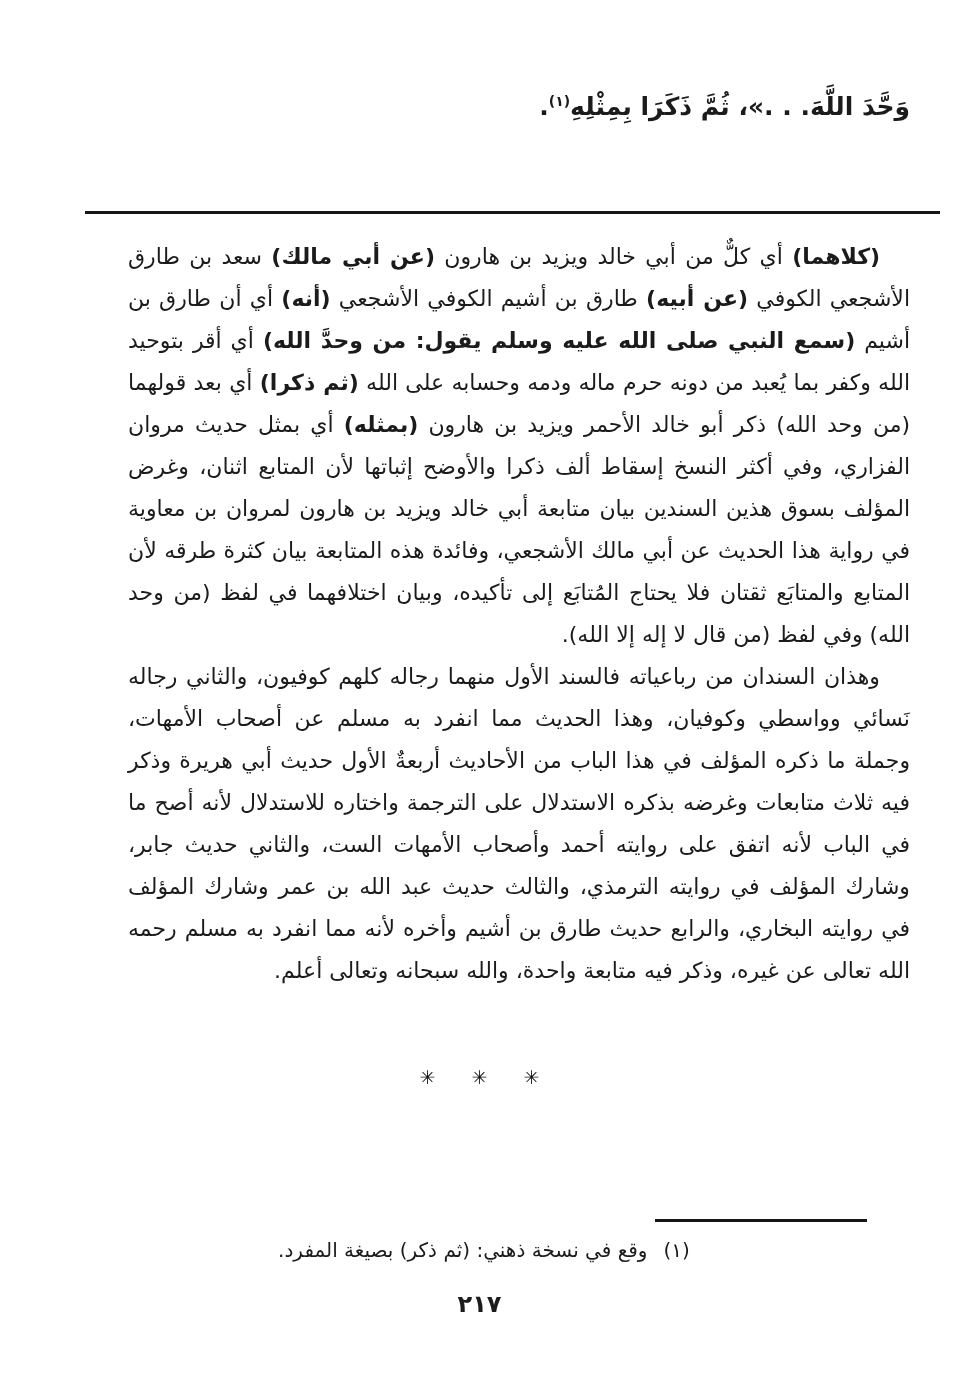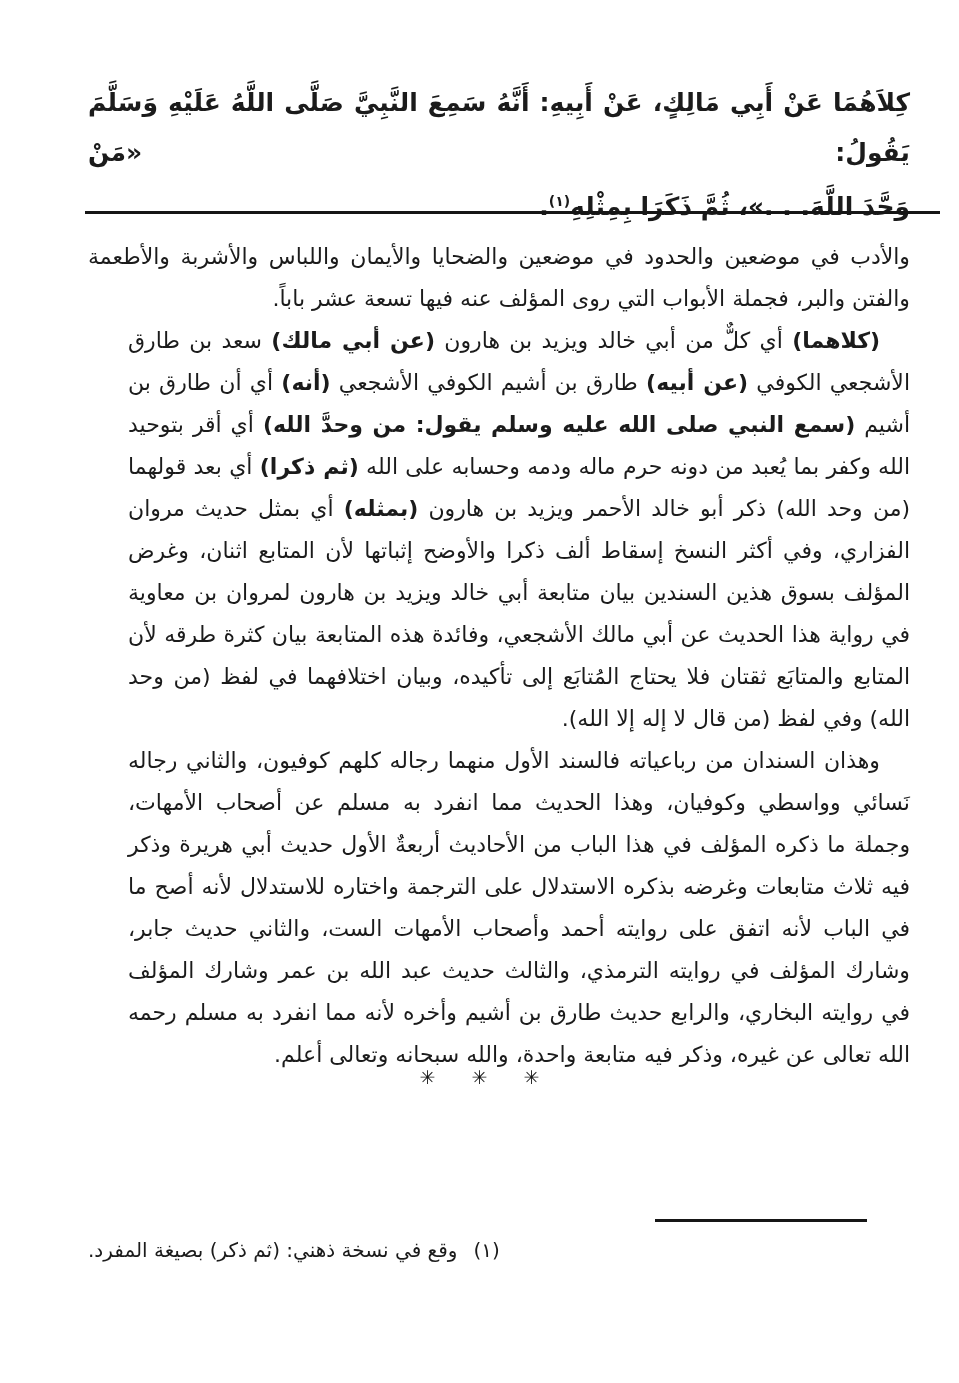--- a/index.html
+++ b/index.html
@@ -83,21 +83,21 @@
     width: 212px;
     height: 3px;
     background: #161616;
   }
   .footnote {
     position: absolute;
     top: 1233px;
     left: 88px;
     width: 792px;
     direction: rtl;
-    text-align: left;
+    text-align: center;
     font-size: 20px;
     line-height: 34px;
   }
   .footnote .fn-marker {
     margin-left: 16px;
   }
   .page-number {
     position: absolute;
     top: 1290px;
     left: 0;
@@ -107,34 +107,33 @@
     font-weight: bold;
     direction: rtl;
   }
 </style>
 </head>
 <body>
 
 <div class="page">
 
   <div class="hadith">
-    <div class="hadith-line-1">كِلاَهُمَا عَنْ أَبِي مَالِكٍ، عَنْ أَبِيهِ: أَنَّهُ سَمِعَ النَّبِيَّ صَلَّى اللَّهُ عَلَيْهِ وَسَلَّمَ يَقُولُ: «مَنْ</div>
     <div class="hadith-line-2"><span>وَحَّدَ اللَّهَ. . .»، ثُمَّ ذَكَرَا بِمِثْلِهِ</span><sup>(١)</sup><span>.</span></div>
   </div>
 
   <div class="header-divider"></div>
 
   <div class="commentary">
-    <p><span>والأدب في موضعين والحدود في موضعين والضحايا والأيمان واللباس والأشربة والأطعمة والفتن والبر، فجملة الأبواب التي روى المؤلف عنه فيها تسعة عشر باباً.</span></p>
     <p class="indented"><span class="b">(كلاهما)</span><span> أي كلٌّ من أبي خالد ويزيد بن هارون </span><span class="b">(عن أبي مالك)</span><span> سعد بن طارق الأشجعي الكوفي </span><span class="b">(عن أبيه)</span><span> طارق بن أشيم الكوفي الأشجعي </span><span class="b">(أنه)</span><span> أي أن طارق بن أشيم </span><span class="b">(سمع النبي صلى الله عليه وسلم يقول: من وحدَّ الله)</span><span> أي أقر بتوحيد الله وكفر بما يُعبد من دونه حرم ماله ودمه وحسابه على الله </span><span class="b">(ثم ذكرا)</span><span> أي بعد قولهما (من وحد الله) ذكر أبو خالد الأحمر ويزيد بن هارون </span><span class="b">(بمثله)</span><span> أي بمثل حديث مروان الفزاري، وفي أكثر النسخ إسقاط ألف ذكرا والأوضح إثباتها لأن المتابع اثنان، وغرض المؤلف بسوق هذين السندين بيان متابعة أبي خالد ويزيد بن هارون لمروان بن معاوية في رواية هذا الحديث عن أبي مالك الأشجعي، وفائدة هذه المتابعة بيان كثرة طرقه لأن المتابع والمتابَع ثقتان فلا يحتاج المُتابَع إلى تأكيده، وبيان اختلافهما في لفظ (من وحد الله) وفي لفظ (من قال لا إله إلا الله).</span></p>
     <p class="indented"><span>وهذان السندان من رباعياته فالسند الأول منهما رجاله كلهم كوفيون، والثاني رجاله نَسائي وواسطي وكوفيان، وهذا الحديث مما انفرد به مسلم عن أصحاب الأمهات، وجملة ما ذكره المؤلف في هذا الباب من الأحاديث أربعةٌ الأول حديث أبي هريرة وذكر فيه ثلاث متابعات وغرضه بذكره الاستدلال على الترجمة واختاره للاستدلال لأنه أصح ما في الباب لأنه اتفق على روايته أحمد وأصحاب الأمهات الست، والثاني حديث جابر، وشارك المؤلف في روايته الترمذي، والثالث حديث عبد الله بن عمر وشارك المؤلف في روايته البخاري، والرابع حديث طارق بن أشيم وأخره لأنه مما انفرد به مسلم رحمه الله تعالى عن غيره، وذكر فيه متابعة واحدة، والله سبحانه وتعالى أعلم.</span></p>
   </div>
 
   <div class="stars">✳ ✳ ✳</div>
 
   <div class="footnote-divider"></div>
 
   <div class="footnote">
     <span class="fn-marker">(١)</span><span>وقع في نسخة ذهني: (ثم ذكر) بصيغة المفرد.</span>
   </div>
 
+  <div class="page-number">٢١٧</div>
 
 </div>
 
 </body></html>

